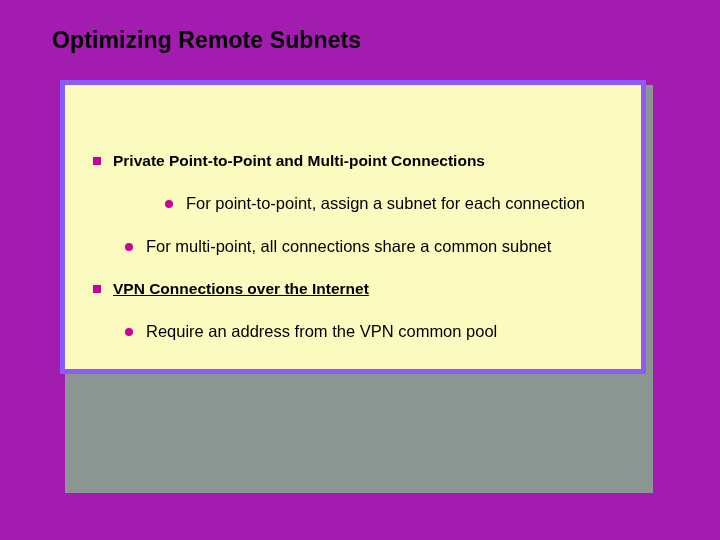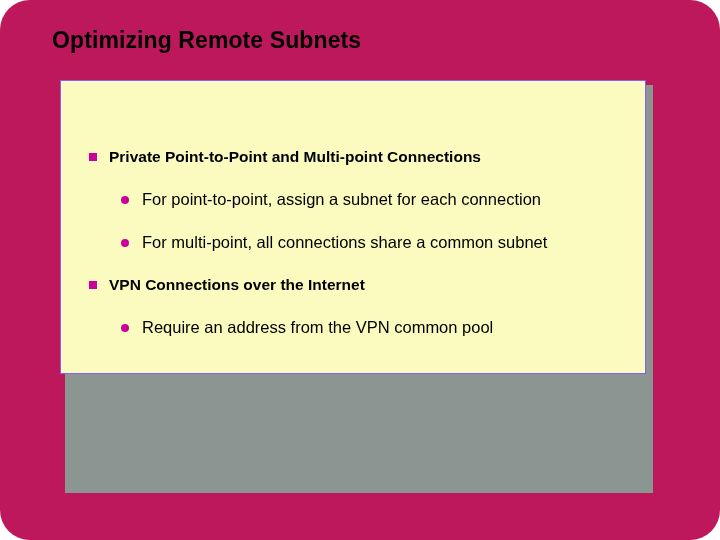--- a/index.html
+++ b/index.html
@@ -11,22 +11,21 @@
     height: 540px;
     background: #ffffff;
     font-family: "Liberation Sans", sans-serif;
     overflow: hidden;
     position: relative;
   }
 
   .slide {
     position: absolute;
     inset: 0;
-    background: #be185d;
-    border-radius: 30px;
+    background: #a21caf;
   }
 
   
   .slide-title {
     position: absolute;
     left: 52px;
     top: 27px;
     font-size: 23px;
     font-weight: bold;
     color: #000000;
@@ -44,21 +43,21 @@
     background: #8b9591;
   }
 
   .panel {
     position: absolute;
     left: 60px;
     top: 80px;
     width: 586px;
     height: 294px;
     background: #fbfbc0;
-    border: 1px solid #8b5cf6;
+    border: 5px solid #8b5cf6;
     box-sizing: border-box;
   }
 
   
   .bullet-list {
     position: absolute;
     left: 0;
     top: 0;
     right: 0;
     padding-top: 66px;
@@ -120,23 +119,25 @@
   .level2 .bullet-text {
     font-size: 16.5px;
     font-weight: normal;
     color: #000000;
     line-height: 21px;
   }
 
   
   .gap-before-group {
     margin-top: 20px;
+    text-decoration: underline;
   }
   .tight-top {
     margin-top: 3px;
+    margin-left: 40px;
   }
 </style>
 </head>
 <body>
 
 <div class="slide">
 
   <div class="slide-title">Optimizing Remote Subnets</div>
 
   <div class="panel-shadow"></div>

